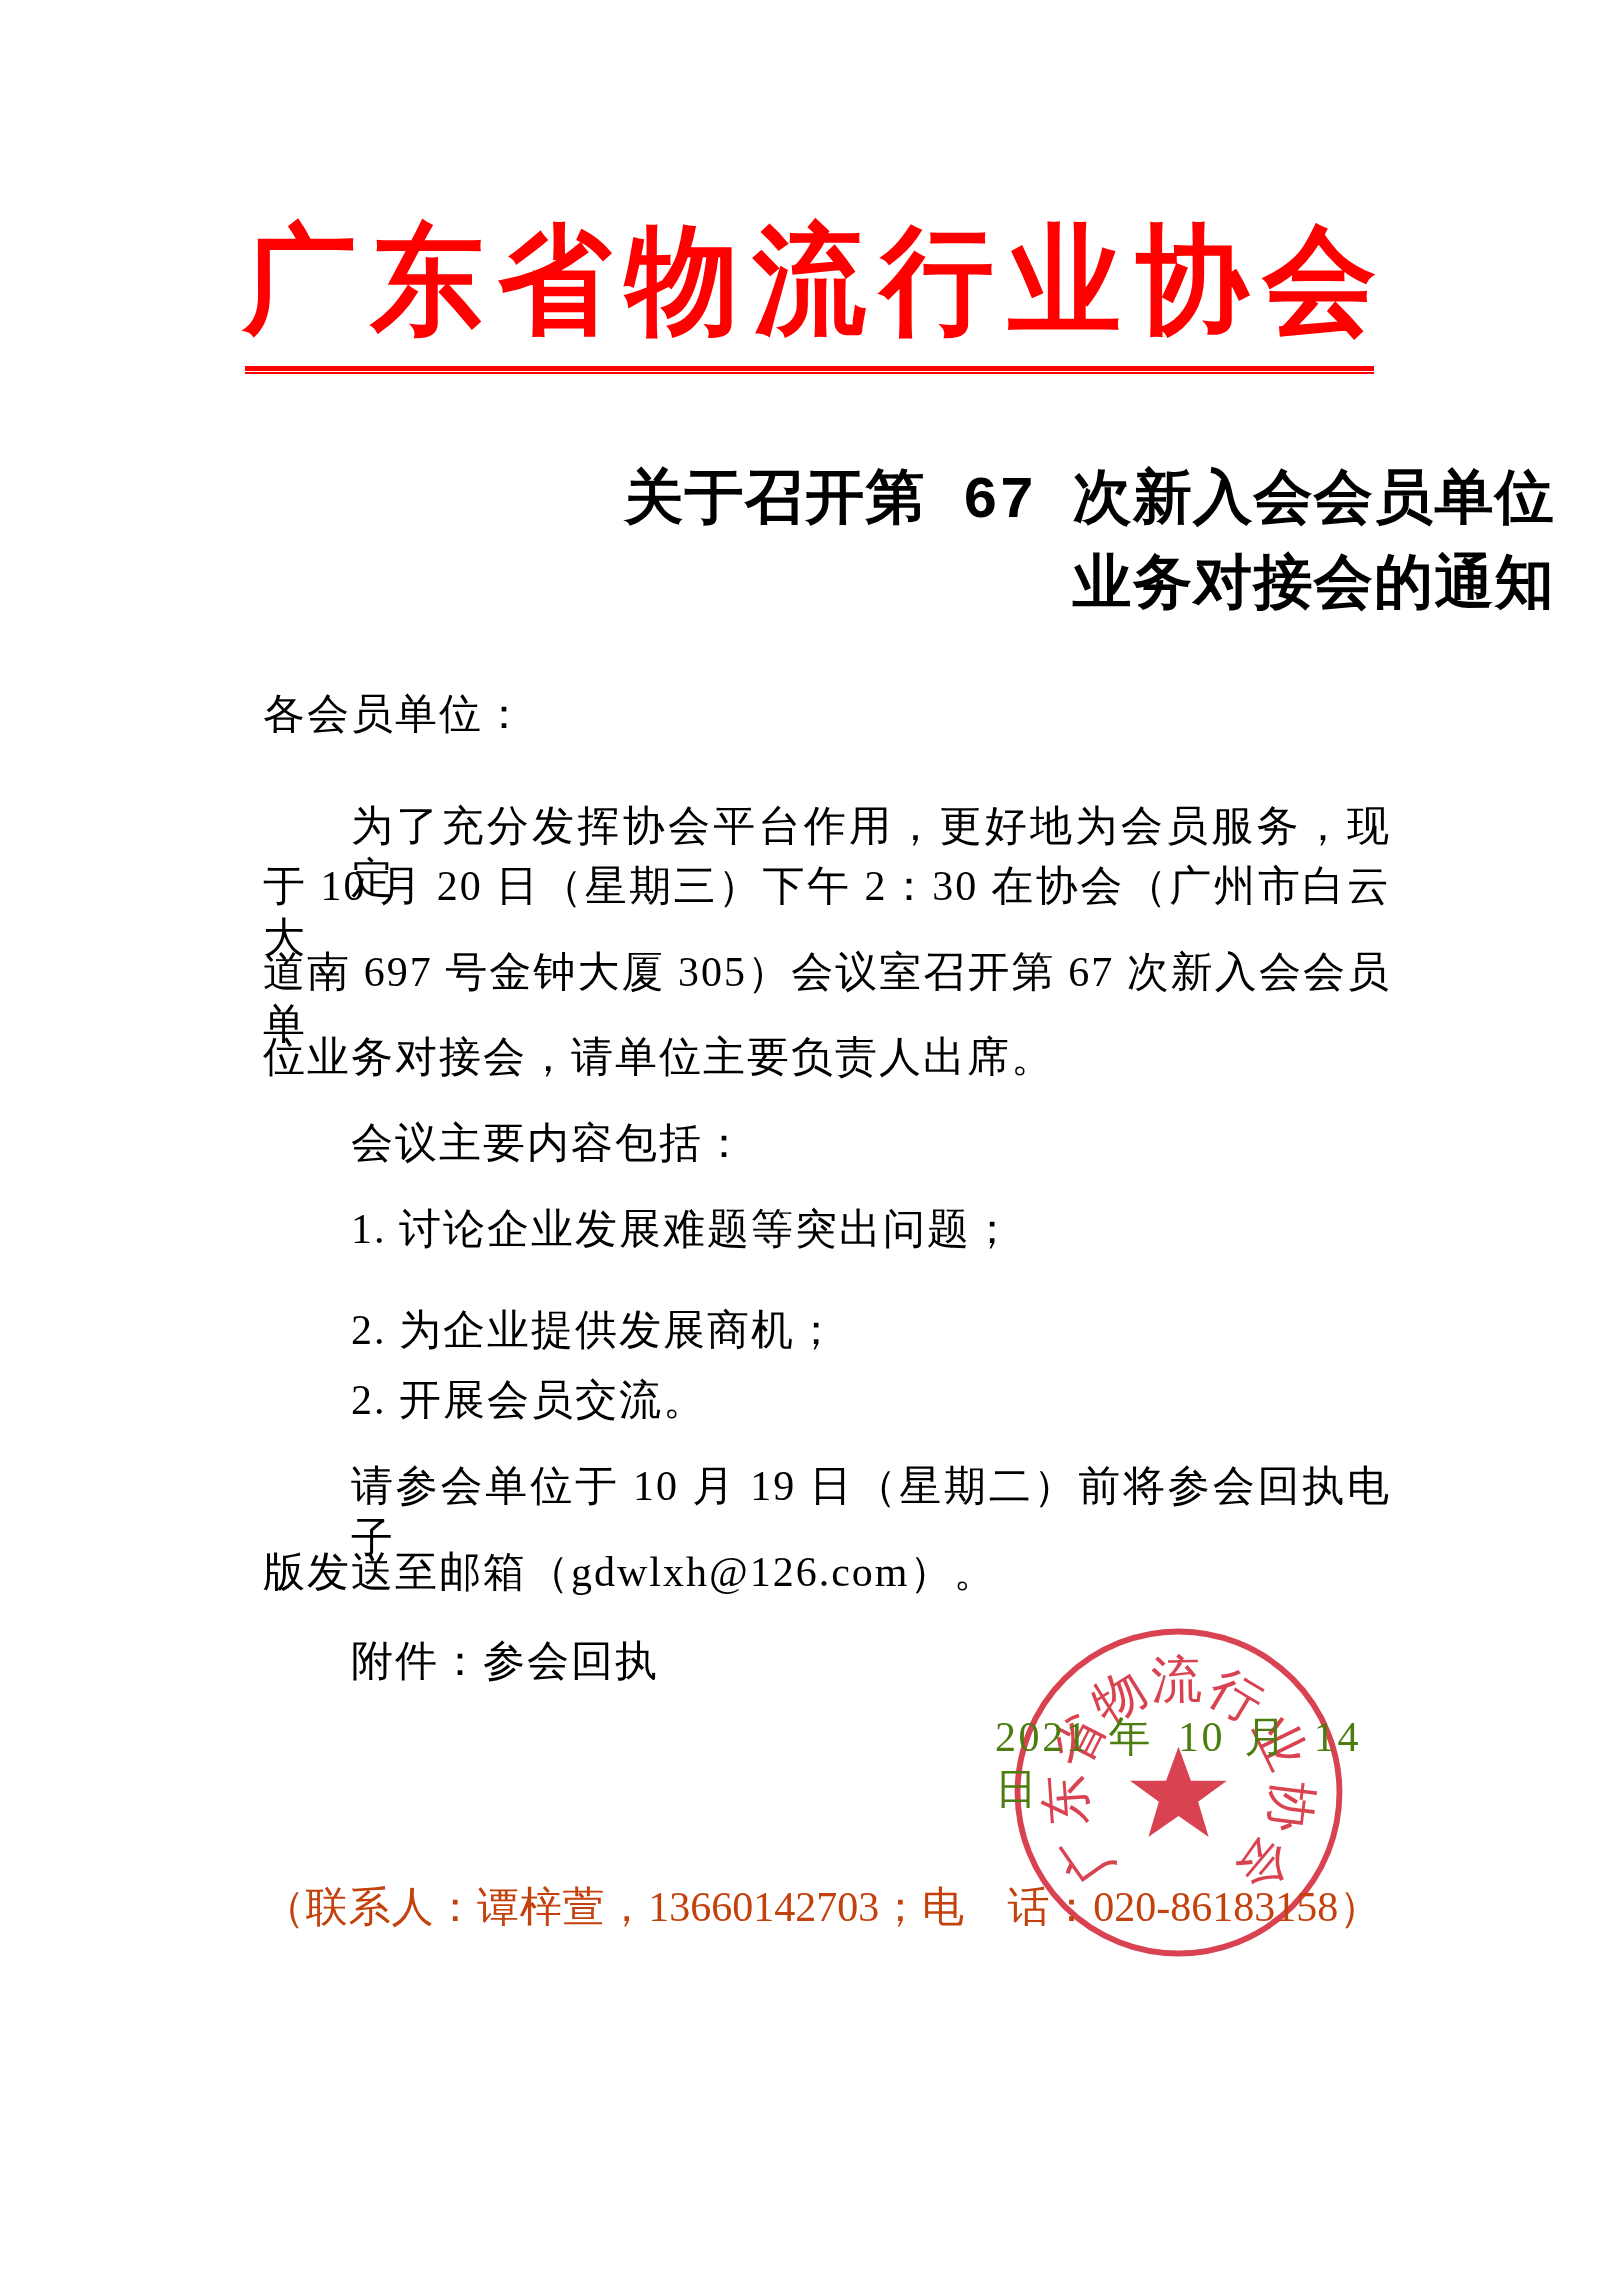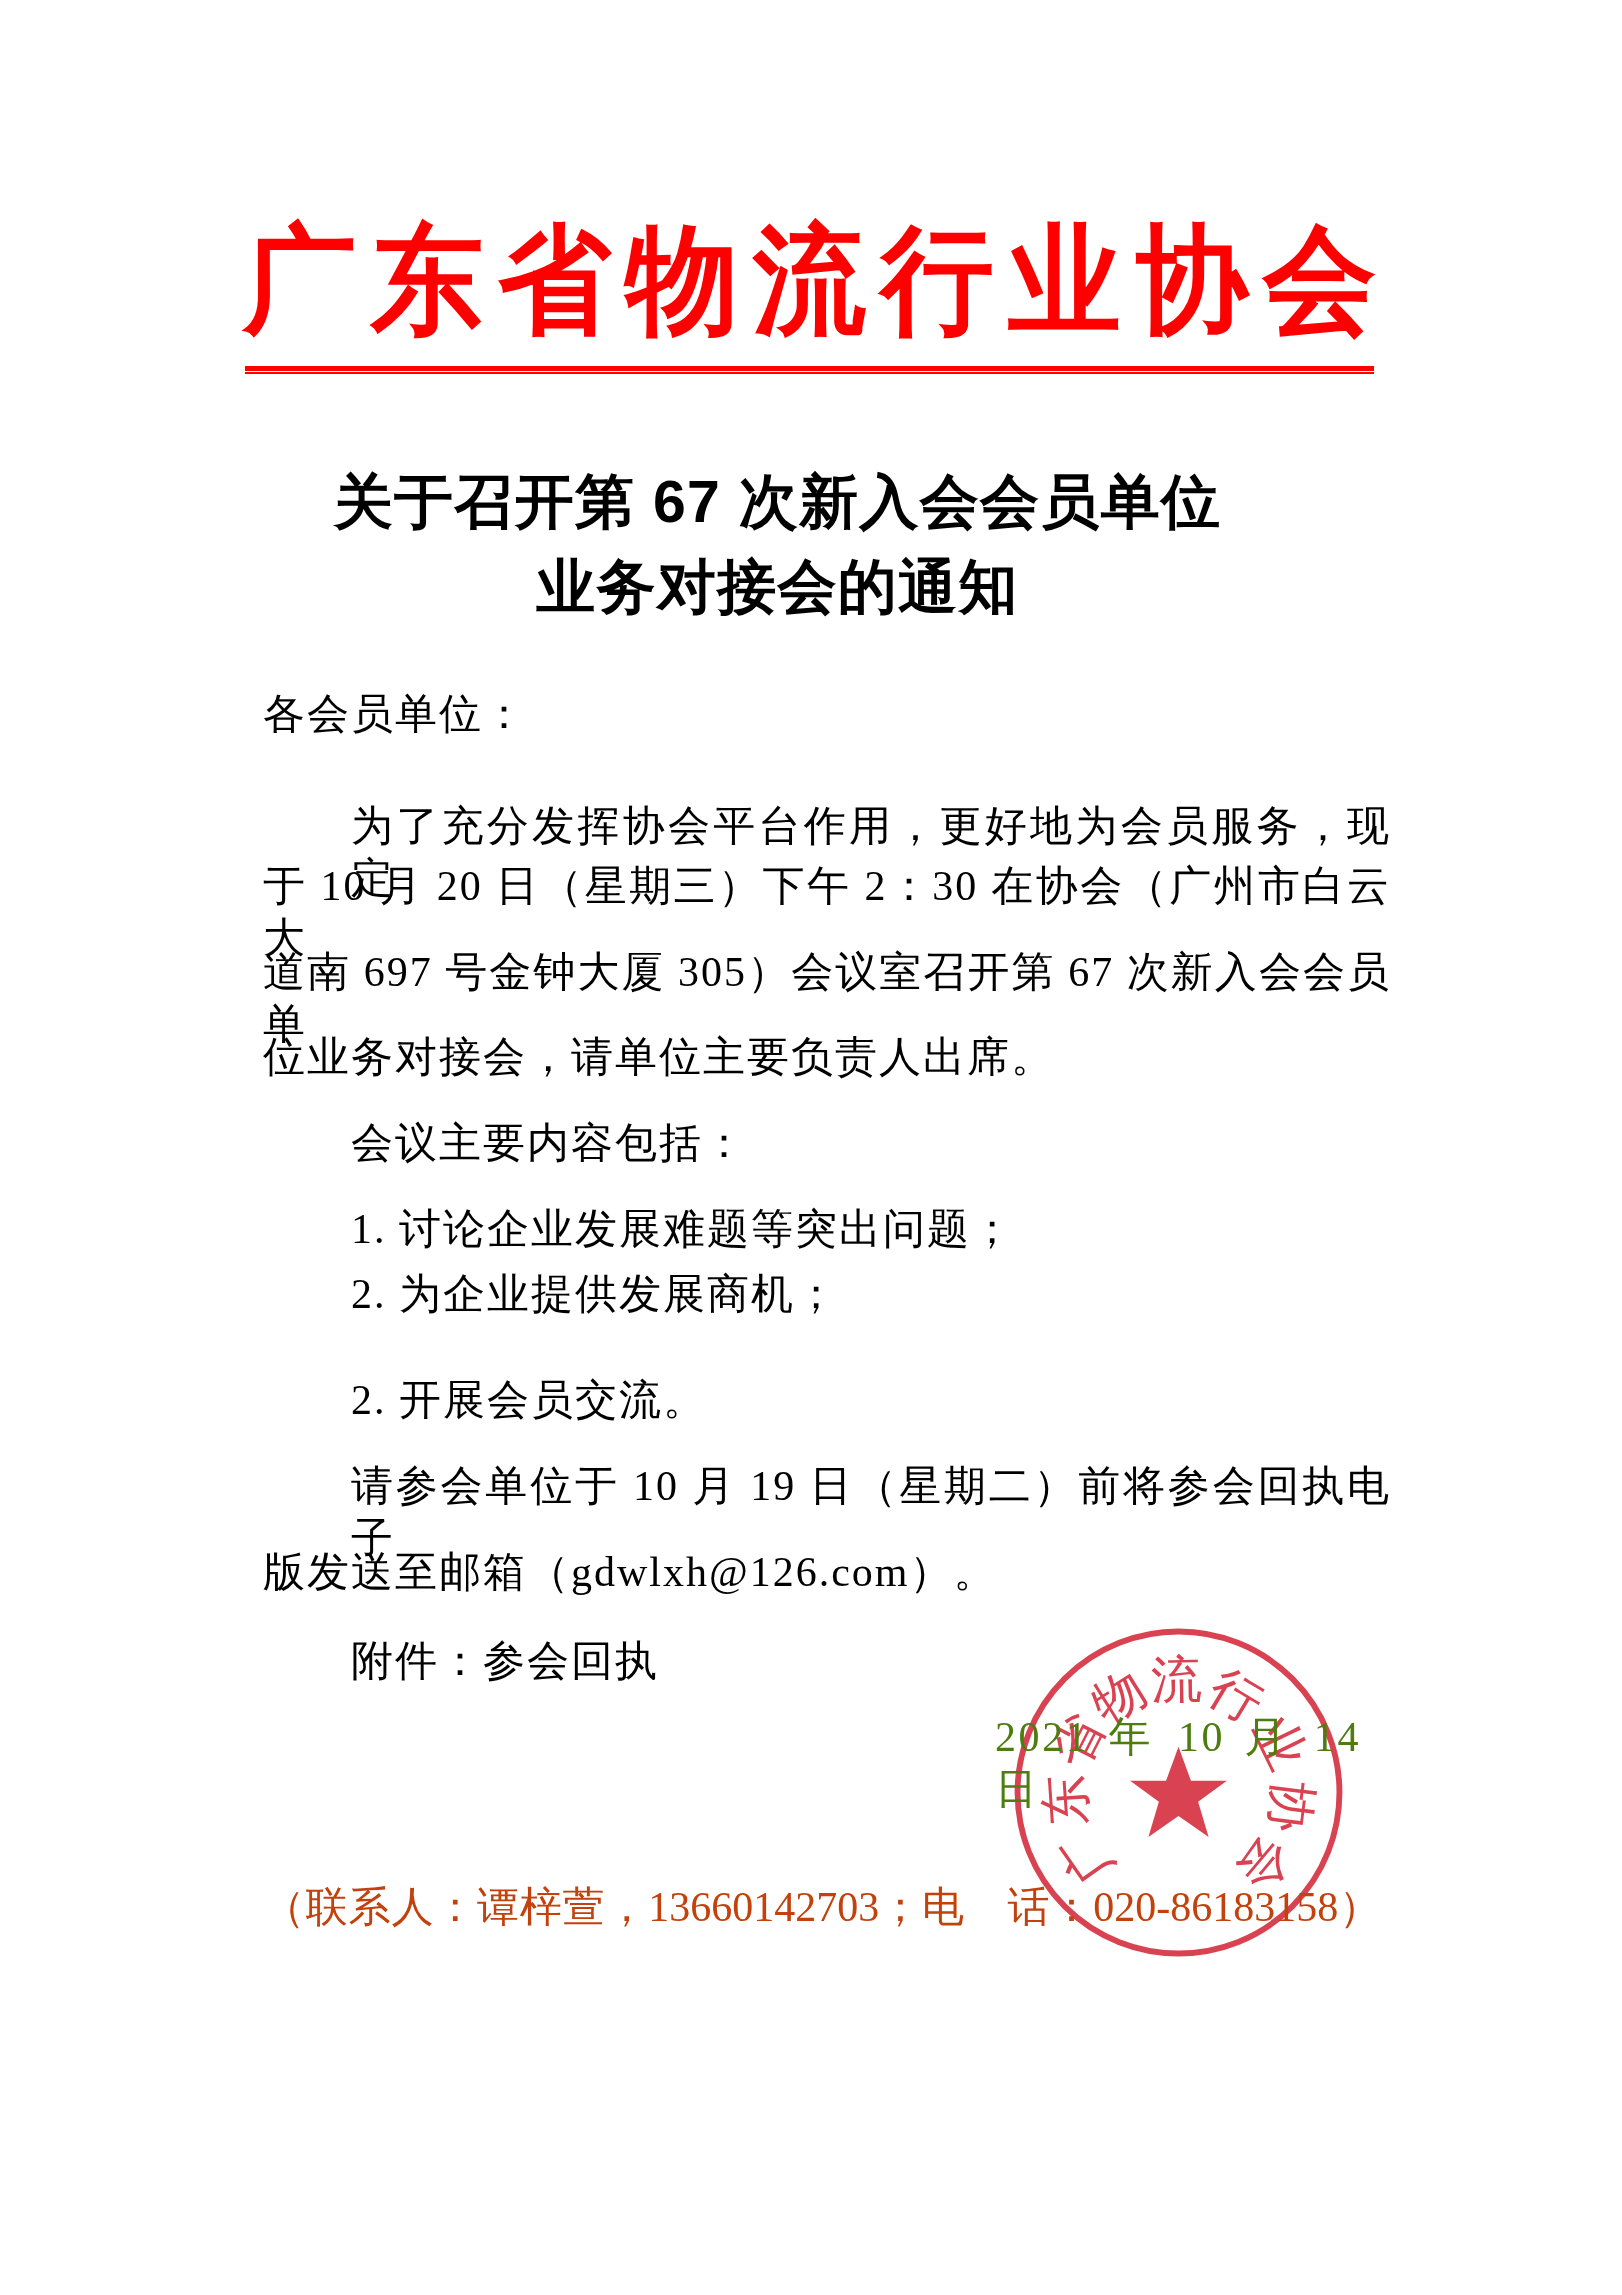--- a/index.html
+++ b/index.html
@@ -13,22 +13,22 @@
   .letterhead span {
     display: inline-block; width: 113px; text-align: center;
     font-family: "DejaVu Serif", "Liberation Serif", serif;
     font-weight: bold; font-size: 113px; line-height: 144px;
     transform: scaleY(1.05);
   }
   .rule-thick { position: absolute; left: 245px; top: 366px; width: 1129px; height: 4.6px; }
   .rule-thin  { position: absolute; left: 245px; top: 372px; width: 1129px; height: 2px; }
 
   .title {
-    position: absolute; left: 0; width: 1555px; text-align: center;
-    font-family: Liberation Sans, sans-serif;
+    position: absolute; left: 0; width: 1555px; text-align: right;
+    font-family: Liberation Mono, monospace;
     font-weight: bold; font-size: 59px; line-height: 72px; color: #000;
     letter-spacing: 1.3px;
   }
 
   .body-line {
     position: absolute; left: 247px; width: 1128px; height: 52px;
     font-family: "Liberation Serif", "DejaVu Serif", serif;
     font-size: 42px; line-height: 52px; color: #000; white-space: nowrap;
     letter-spacing: 2px;
     margin-left: 16px;
@@ -83,21 +83,21 @@
   <div class="title" style="top:551px">业务对接会的通知</div>
 
   <div class="body-line" style="top:688px">各会员单位：</div>
   <div class="body-line justify indent" style="top:800px">为了充分发挥协会平台作用，更好地为会员服务，现定</div>
   <div class="body-line justify" style="top:860px">于 10 月 20 日（星期三）下午 2：30 在协会（广州市白云大</div>
   <div class="body-line justify" style="top:946px">道南 697 号金钟大厦 305）会议室召开第 67 次新入会会员单</div>
   <div class="body-line" style="top:1031px">位业务对接会，请单位主要负责人出席。</div>
 
   <div class="body-line indent" style="top:1117px">会议主要内容包括：</div>
   <div class="body-line indent" style="top:1203px">1. 讨论企业发展难题等突出问题；</div>
-  <div class="body-line indent" style="top:1268px">2. 为企业提供发展商机；</div>
+  <div class="body-line indent" style="top:1304px">2. 为企业提供发展商机；</div>
   <div class="body-line indent" style="top:1374px">2. 开展会员交流。</div>
 
   <div class="body-line justify indent" style="top:1460px">请参会单位于 10 月 19 日（星期二）前将参会回执电子</div>
   <div class="body-line" style="top:1546px">版发送至邮箱（gdwlxh@126.com）。</div>
 
   <div class="body-line indent" style="top:1635px">附件：参会回执</div>
 
   <div class="seal">
     <svg width="335" height="335" viewBox="0 0 512 512" style="position:absolute;left:0;top:0">
       <circle cx="256" cy="256" r="246" fill="none" stroke="#d42a3a" stroke-width="9"></circle>

